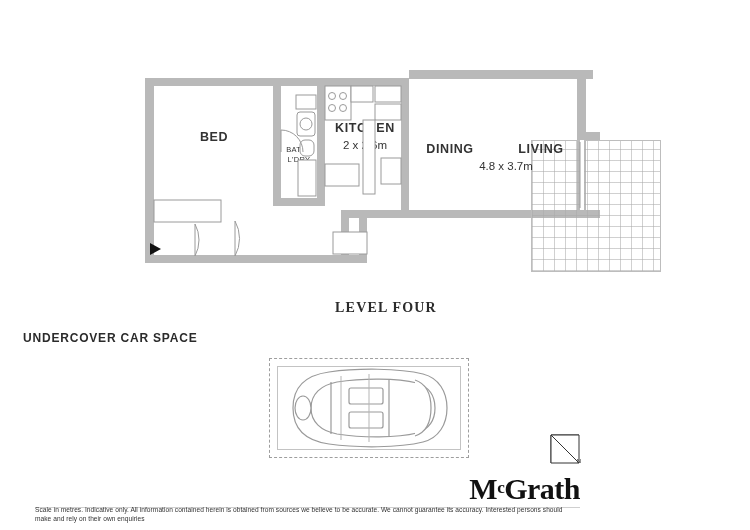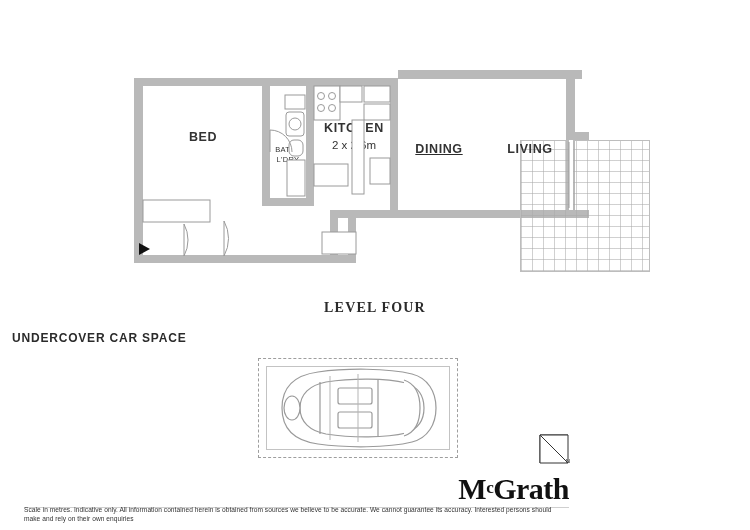--- a/index.html
+++ b/index.html
@@ -10,21 +10,21 @@
     width: 750px;
     height: 530px;
     background: #ffffff;
     font-family: "Liberation Sans", sans-serif;
     color: #2b2b2b;
     position: relative;
     overflow: hidden;
   }
   .plan {
     position: absolute;
-    left: 0;
+    left: 11px;
     top: 0;
     width: 593px;
     height: 530px;
   }
   .wall {
     position: absolute;
     background: #b9b9b9;
     box-sizing: border-box;
   }
   .label {
@@ -195,26 +195,29 @@
 
   <div class="label" style="left:143px; top:130px; width:120px;">
     <span class="name">BED</span>
   </div>
 
   <div class="label" style="left:316px; top:121px; width:76px;">
     <span class="name">KITCHEN</span>
     <span class="dims">2 x 2.6m</span>
   </div>
 
-  <div class="label" style="left:398px; top:142px; width:82px;text-decoration:underline;">
+  <div class="label" style="left:398px; top:142px; width:82px;">
     <span class="name">DINING</span>
   </div>
 
   <div class="label" style="left:480px; top:142px; width:100px;">
     <span class="name">LIVING</span>
+  </div>
+  <div class="label" style="left:420px; top:158px; width:150px;">
+    <span class="dims">4.8 x 3.7m</span>
   </div>
 
   <div class="small-label" style="left:266px; top:145px; width:44px;">BATH /</div>
   <div class="small-label" style="left:266px; top:155px; width:44px;">L'DRY</div>
   <div class="small-label" style="left:155px; top:208px; width:36px;">ROBE</div>
   <div class="tiny-label" style="left:318px; top:172px; width:30px;">P'TRY</div>
   <div class="tiny-label" style="left:374px; top:166px; width:16px;">F</div>
   <div class="tiny-label" style="left:325px; top:243px; width:34px;">LINEN</div>
 
   <div class="arrow" style="left:139px; top:243px;"></div>

